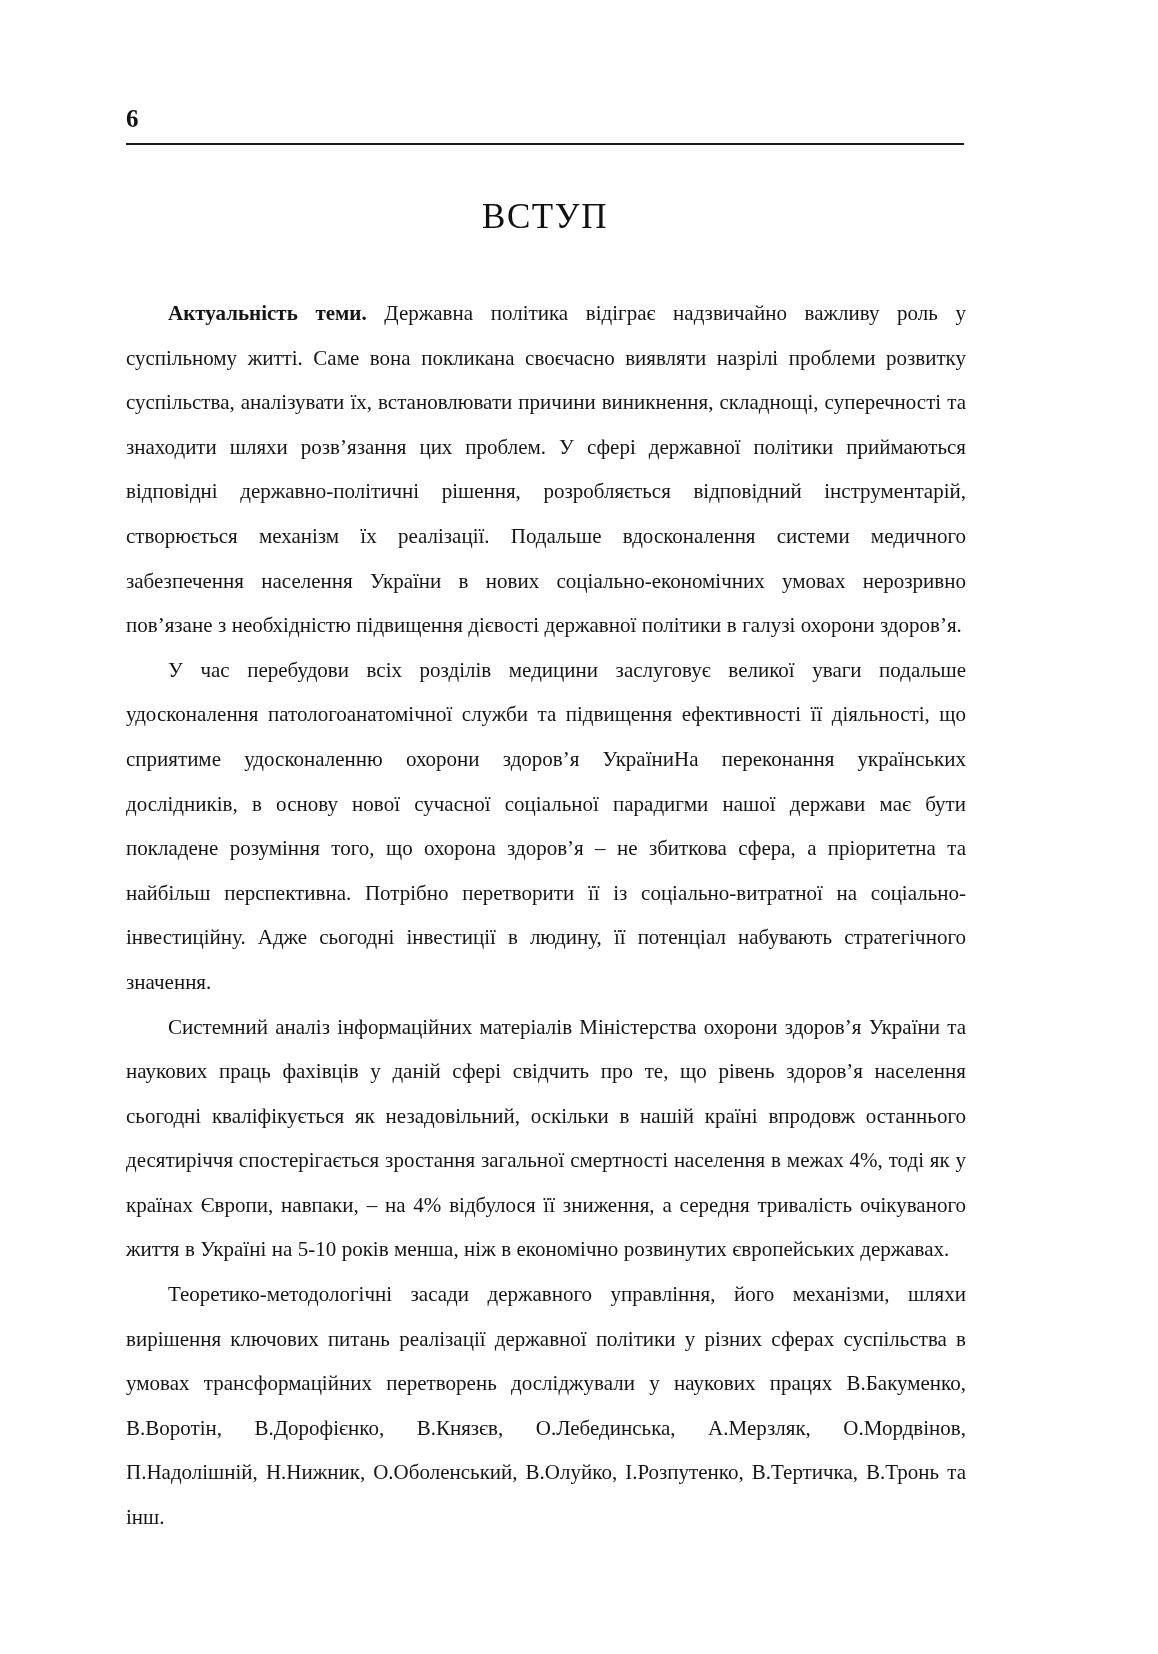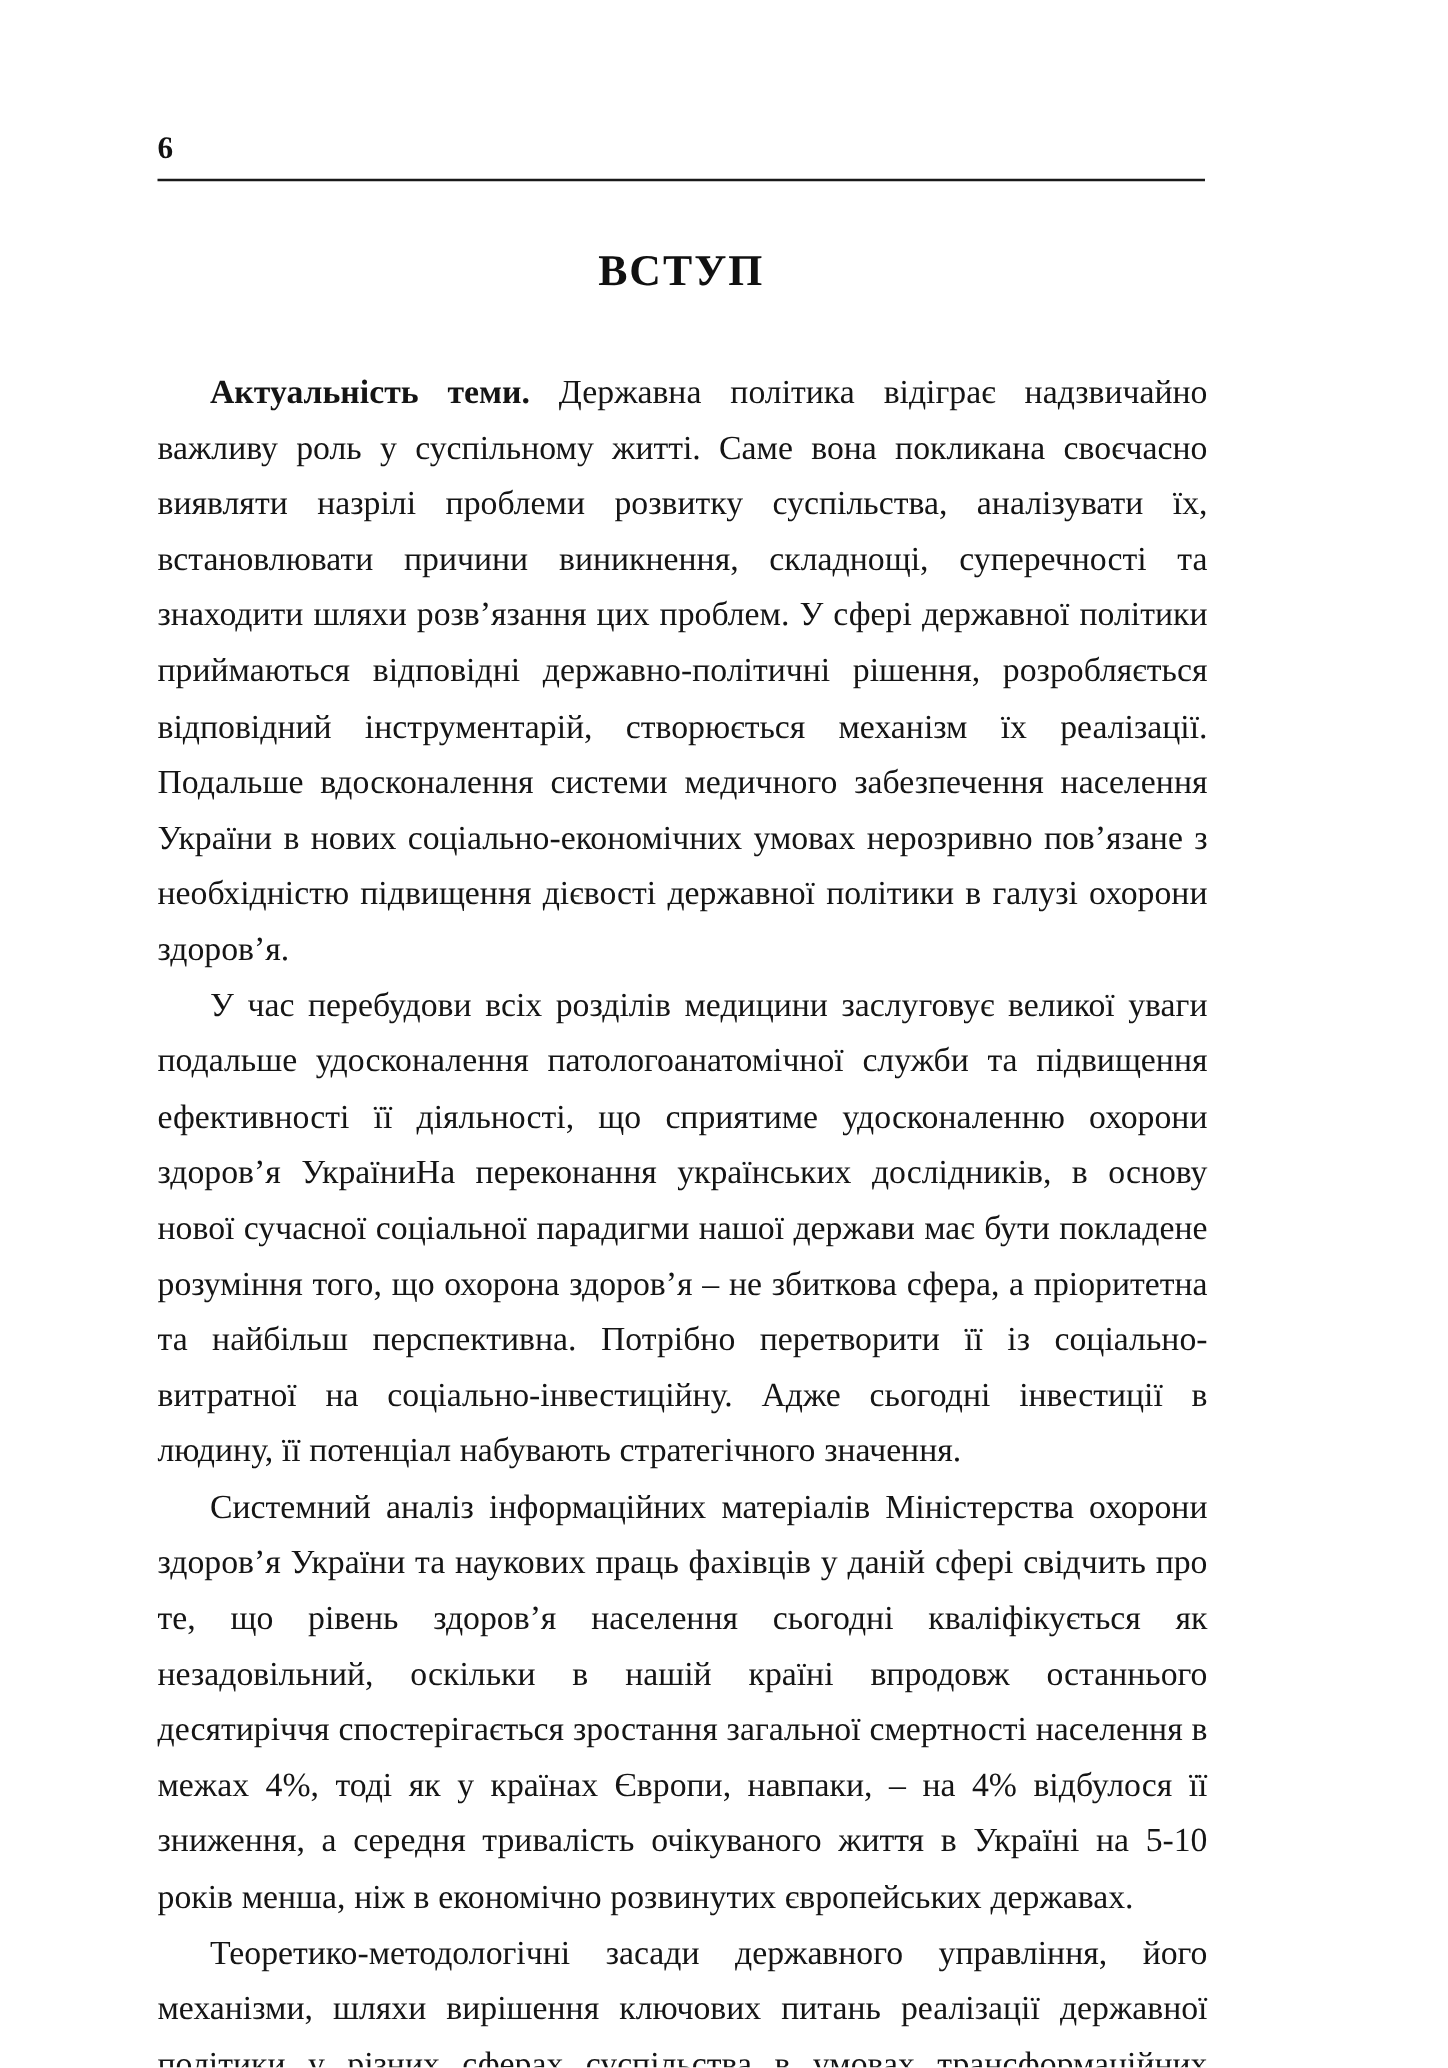--- a/index.html
+++ b/index.html
@@ -48,38 +48,38 @@
   .section-title {
     position: absolute;
     left: 126px;
     top: 196px;
     width: 838px;
     text-align: center;
     font-size: 35px;
     line-height: 42px;
     letter-spacing: 1.6px;
     color: #111111;
-    font-weight: bold;
+    font-weight: normal;
     margin: 0;
   }
 
   
   .body-block {
     position: absolute;
     left: 126px;
     top: 291px;
     width: 840px;
   }
 
   p.para {
     margin: 0;
     text-align: justify;
     text-justify: inter-word;
     text-indent: 42px;
-    font-size: 27px;
+    font-size: 21px;
     line-height: 44.6px;
     color: #151515;
     word-spacing: 0.2px;
     hyphens: none;
   }
 
   p.para .lead {
     font-weight: bold;
   }
 </style>

